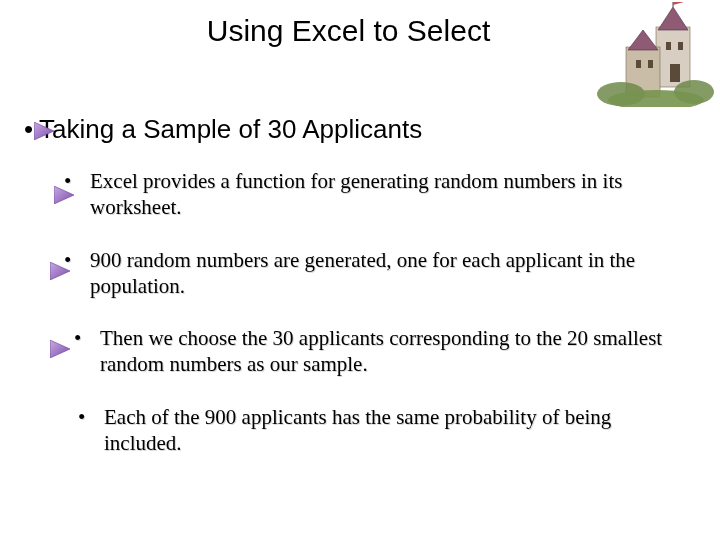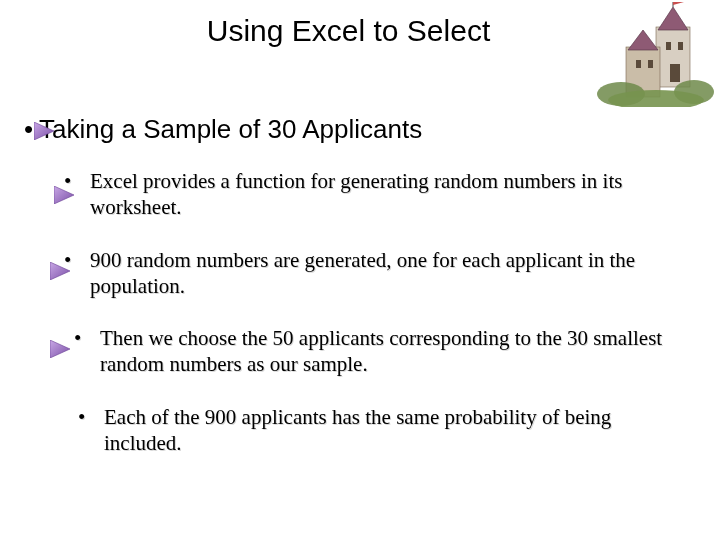--- a/index.html
+++ b/index.html
@@ -118,21 +118,21 @@
   <div class="bul">
     <span class="dot">•</span>
     <span>Excel provides a function for generating random numbers in its worksheet.</span>
   </div>
   <div class="bul">
     <span class="dot">•</span>
     <span>900 random numbers are generated, one for each applicant in the population.</span>
   </div>
   <div class="bul" style="margin-left:10px;">
     <span class="dot">•</span>
-    <span>Then we choose the 50 applicants corresponding to the 30 smallest random numbers as our sample.</span>
+    <span>Then we choose the 30 applicants corresponding to the 20 smallest random numbers as our sample.</span>
   </div>
   <div class="bul last">
     <span class="dot">•</span>
     <span>Each of the 900 applicants has the same probability of being included.</span>
   </div>
 </div>
 
 <div class="tri" style="left:54px; top:186px;">
 <svg width="20" height="18">
       <defs>

